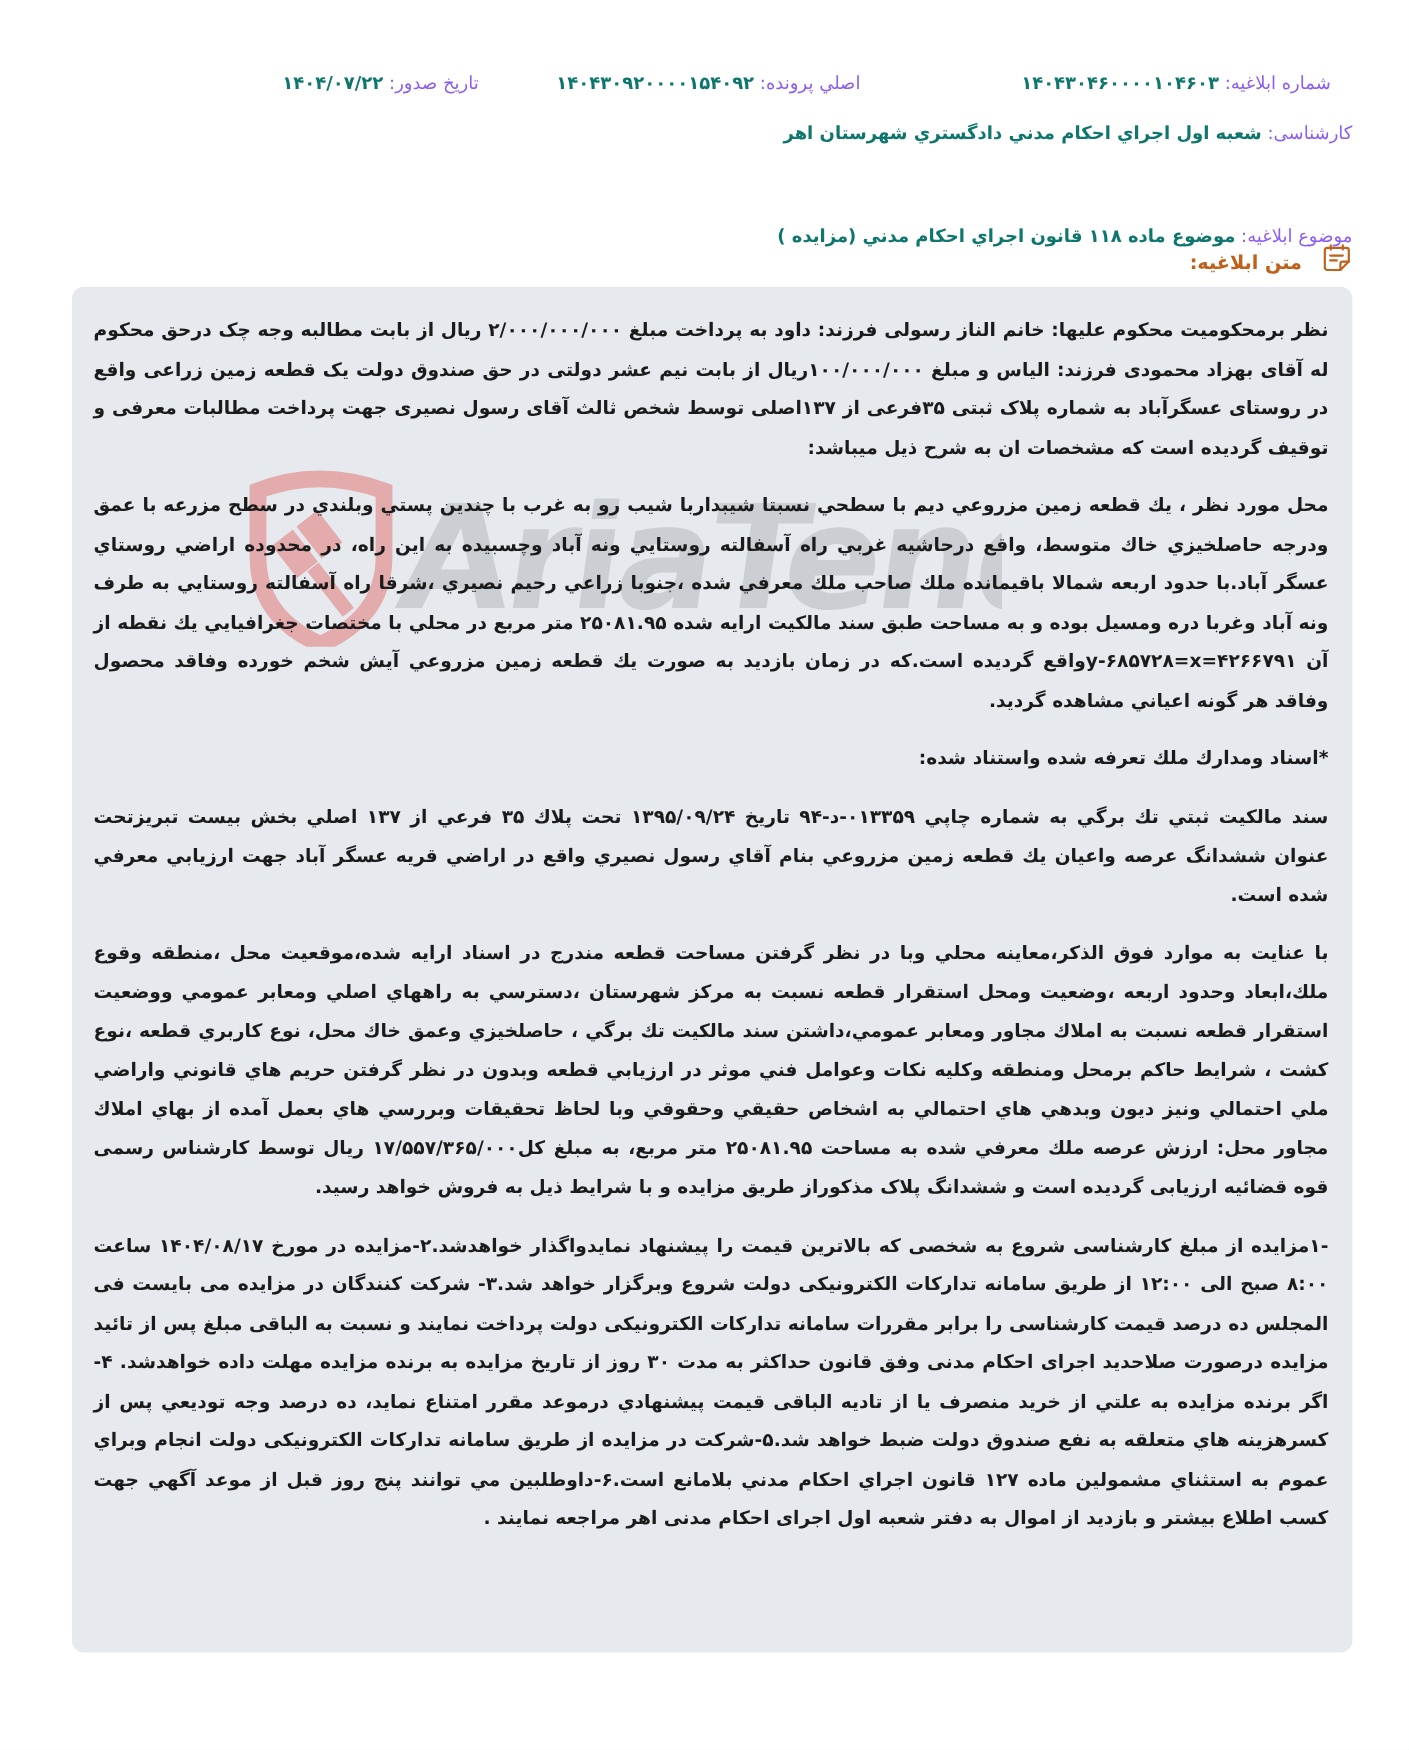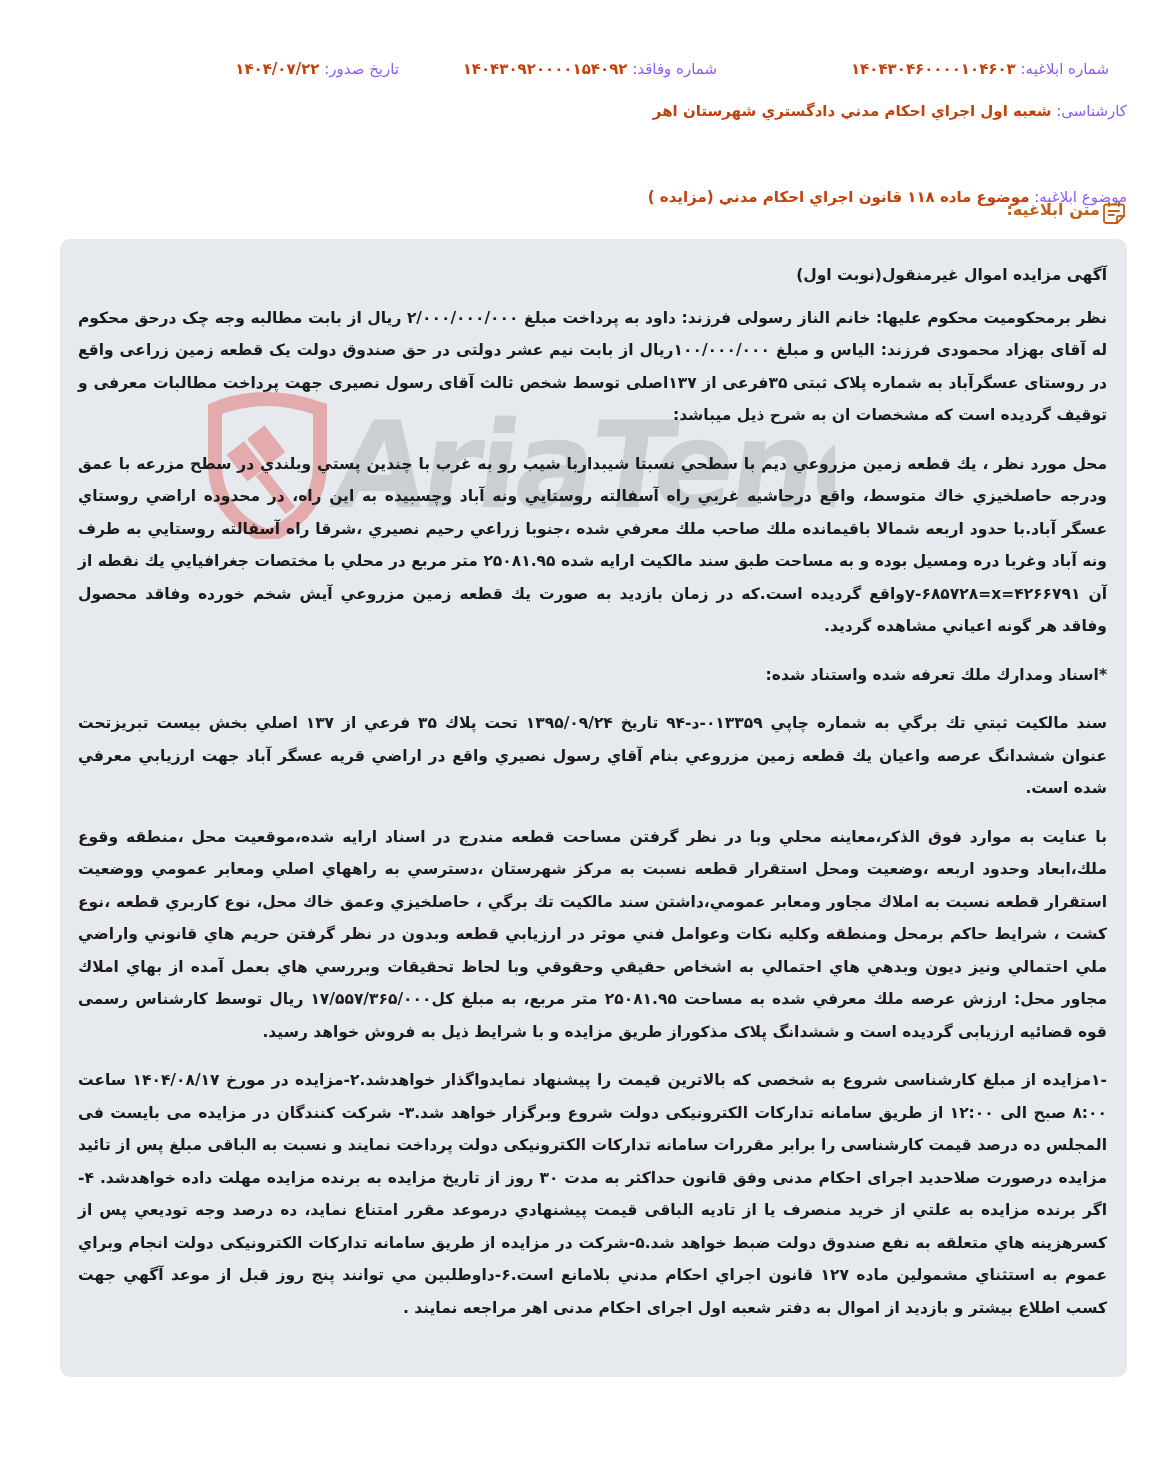--- a/index.html
+++ b/index.html
@@ -22,42 +22,42 @@
     height: 30px;
     font-size: 15px;
     line-height: 30px;
     white-space: nowrap;
   }
   .meta-label {
     color: #8b5cf6;
     font-weight: normal;
   }
   .meta-value {
-    color: #c2410c;
+    color: #0f766e;
     font-weight: bold;
   }
   #row1 { top: 54px; }
   #row2 { top: 96px; }
   #row3 { top: 138px; margin-top: 44px; }
   .meta-cell {
     position: absolute;
     top: 0;
   }
   #cell-notice-no { right: 18px; }
   #cell-case-no { right: 410px; }
   #cell-issue-date { right: 728px; }
 
   .section-header {
     position: absolute;
     top: 200px;
     right: 47px;
     height: 28px;
     display: flex;
-    align-items: flex-start;
-    gap: 1px;
+    align-items: flex-end;
+    gap: 16px;
     color: #c0601a;
     font-weight: bold;
     font-size: 16px;
   }
   .section-header svg { display: block; }
 
   .notice-box {
     position: absolute;
     top: 239px;
     right: 47px;
@@ -98,21 +98,21 @@
 </style>
 </head>
 <body>
 
 <div class="meta-row" id="row1">
   <div class="meta-cell" id="cell-notice-no">
     <span class="meta-label">شماره ابلاغیه:</span>
     <span class="meta-value">۱۴۰۴۳۰۴۶۰۰۰۰۱۰۴۶۰۳</span>
   </div>
   <div class="meta-cell" id="cell-case-no">
-    <span class="meta-label">شماره وفاقد:</span>
+    <span class="meta-label">اصلي پرونده:</span>
     <span class="meta-value">۱۴۰۴۳۰۹۲۰۰۰۰۱۵۴۰۹۲</span>
   </div>
   <div class="meta-cell" id="cell-issue-date">
     <span class="meta-label">تاریخ صدور:</span>
     <span class="meta-value">۱۴۰۴/۰۷/۲۲</span>
   </div>
 </div>
 
 <div class="meta-row" id="row2">
   <span class="meta-label">کارشناسی:</span>
@@ -145,21 +145,20 @@
     <path d="M20 20 Q70 0 125 20 L125 75 Q125 125 72 148 Q20 125 20 75 Z" fill="none" stroke="#e3a5a5" stroke-width="14"></path>
     <g fill="#e3a5a5" transform="rotate(-38 72 85)">
       <rect x="52" y="45" width="22" height="34"></rect>
       <rect x="78" y="45" width="22" height="34"></rect>
       <rect x="62" y="80" width="12" height="48"></rect>
     </g>
     <text x="150" y="118" font-family="DejaVu Sans, sans-serif" font-size="120" font-weight="bold" fill="#c9ccd1" letter-spacing="-4" direction="ltr" unicode-bidi="bidi-override" transform="skewX(-8)">AriaTender.neT</text>
   </svg>
 
   <div class="notice-text">
-    <p class="title">آگهی مزایده اموال غیرمنقول(نوبت اول)</p>
     <p>نظر برمحکومیت محکوم علیها: خانم الناز رسولی فرزند: داود به پرداخت مبلغ ۲/۰۰۰/۰۰۰/۰۰۰ ریال از بابت مطالبه وجه چک درحق محکوم له آقای بهزاد محمودی فرزند: الیاس و مبلغ ۱۰۰/۰۰۰/۰۰۰ریال از بابت نیم عشر دولتی در حق صندوق دولت یک قطعه زمین زراعی واقع در روستای عسگرآباد به شماره پلاک ثبتی ۳۵فرعی از ۱۳۷اصلی توسط شخص ثالث آقای رسول نصیری جهت پرداخت مطالبات معرفی و توقیف گردیده است که مشخصات ان به شرح ذیل میباشد:</p>
     <p>محل مورد نظر ، يك قطعه زمين مزروعي ديم با سطحي نسبتا شيبداربا شيب رو به غرب با چندين پستي وبلندي در سطح مزرعه با عمق ودرجه حاصلخيزي خاك متوسط، واقع درحاشيه غربي راه آسفالته روستايي ونه آباد وچسبيده به اين راه، در محدوده اراضي روستاي عسگر آباد.با حدود اربعه شمالا باقيمانده ملك صاحب ملك معرفي شده ،جنوبا زراعي رحيم نصيري ،شرقا راه آسفالته روستايي به طرف ونه آباد وغربا دره ومسيل بوده و به مساحت طبق سند مالكيت ارايه شده ۲۵۰۸۱.۹۵ متر مربع در محلي با مختصات جغرافيايي يك نقطه از آن ۴۲۶۶۷۹۱=y-۶۸۵۷۲۸=xواقع گرديده است.كه در زمان بازديد به صورت يك قطعه زمين مزروعي آيش شخم خورده وفاقد محصول وفاقد هر گونه اعياني مشاهده گرديد.</p>
     <p>*اسناد ومدارك ملك تعرفه شده واستناد شده:</p>
     <p>سند مالكيت ثبتي تك برگي به شماره چاپي ۰۱۳۳۵۹-د-۹۴ تاريخ ۱۳۹۵/۰۹/۲۴ تحت پلاك ۳۵ فرعي از ۱۳۷ اصلي بخش بيست تبريزتحت عنوان ششدانگ عرصه واعيان يك قطعه زمين مزروعي بنام آقاي رسول نصيري واقع در اراضي قريه عسگر آباد جهت ارزيابي معرفي شده است.</p>
     <p>با عنايت به موارد فوق الذكر،معاينه محلي وبا در نظر گرفتن مساحت قطعه مندرج در اسناد ارايه شده،موقعيت محل ،منطقه وقوع ملك،ابعاد وحدود اربعه ،وضعيت ومحل استقرار قطعه نسبت به مركز شهرستان ،دسترسي به راههاي اصلي ومعابر عمومي ووضعيت استقرار قطعه نسبت به املاك مجاور ومعابر عمومي،داشتن سند مالكيت تك برگي ، حاصلخيزي وعمق خاك محل، نوع كاربري قطعه ،نوع كشت ، شرايط حاكم برمحل ومنطقه وكليه نكات وعوامل فني موثر در ارزيابي قطعه وبدون در نظر گرفتن حريم هاي قانوني واراضي ملي احتمالي ونيز ديون وبدهي هاي احتمالي به اشخاص حقيقي وحقوقي وبا لحاظ تحقيقات وبررسي هاي بعمل آمده از بهاي املاك مجاور محل: ارزش عرصه ملك معرفي شده به مساحت ۲۵۰۸۱.۹۵ متر مربع، به مبلغ كل۱۷/۵۵۷/۳۶۵/۰۰۰ ریال توسط کارشناس رسمی قوه قضائیه ارزیابی گردیده است و ششدانگ پلاک مذکوراز طریق مزایده و با شرایط ذیل به فروش خواهد رسید.</p>
     <p>-۱مزایده از مبلغ کارشناسی شروع به شخصی که بالاترین قیمت را پیشنهاد نمایدواگذار خواهدشد.۲-مزایده در مورخ ۱۴۰۴/۰۸/۱۷ ساعت ۸:۰۰ صبح الی ۱۲:۰۰ از طریق سامانه تدارکات الکترونیکی دولت شروع وبرگزار خواهد شد.۳- شرکت کنندگان در مزایده می بایست فی المجلس ده درصد قیمت کارشناسی را برابر مقررات سامانه تدارکات الکترونیکی دولت پرداخت نمایند و نسبت به الباقی مبلغ پس از تائید مزایده درصورت صلاحدید اجرای احکام مدنی وفق قانون حداکثر به مدت ۳۰ روز از تاریخ مزایده به برنده مزایده مهلت داده خواهدشد. ۴-اگر برنده مزايده به علتي از خريد منصرف يا از تاديه الباقی قيمت پيشنهادي درموعد مقرر امتناع نمايد، ده درصد وجه توديعي پس از كسرهزينه هاي متعلقه به نفع صندوق دولت ضبط خواهد شد.۵-شرکت در مزایده از طریق سامانه تدارکات الکترونیکی دولت انجام وبراي عموم به استثناي مشمولين ماده ۱۲۷ قانون اجراي احكام مدني بلامانع است.۶-داوطلبين مي توانند پنج روز قبل از موعد آگهي جهت كسب اطلاع بيشتر و بازدید از اموال به دفتر شعبه اول اجرای احکام مدنی اهر مراجعه نمايند .</p>
   </div>
 </div>
 
 </body></html>

